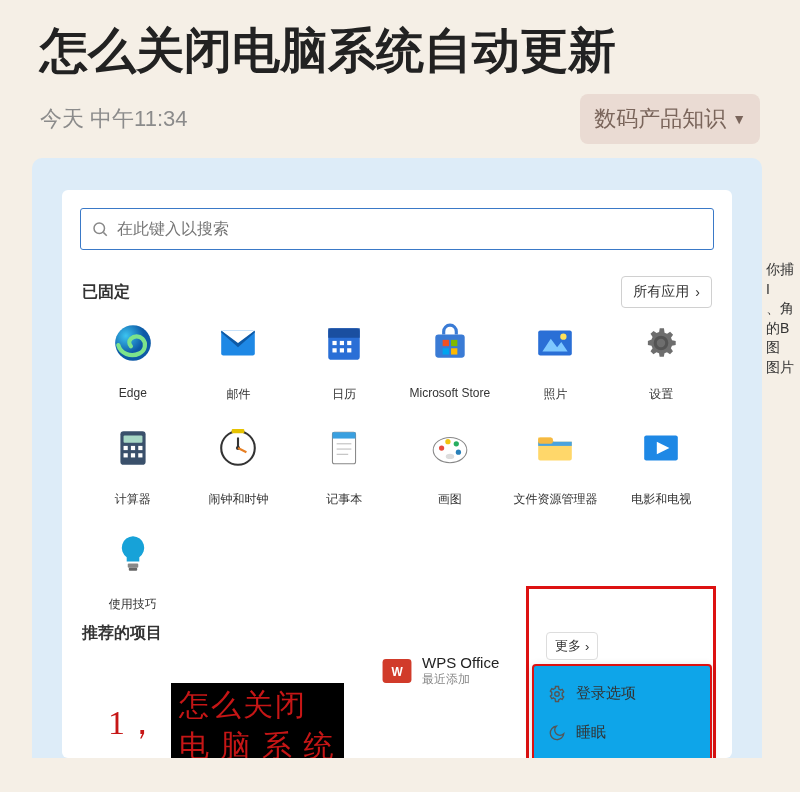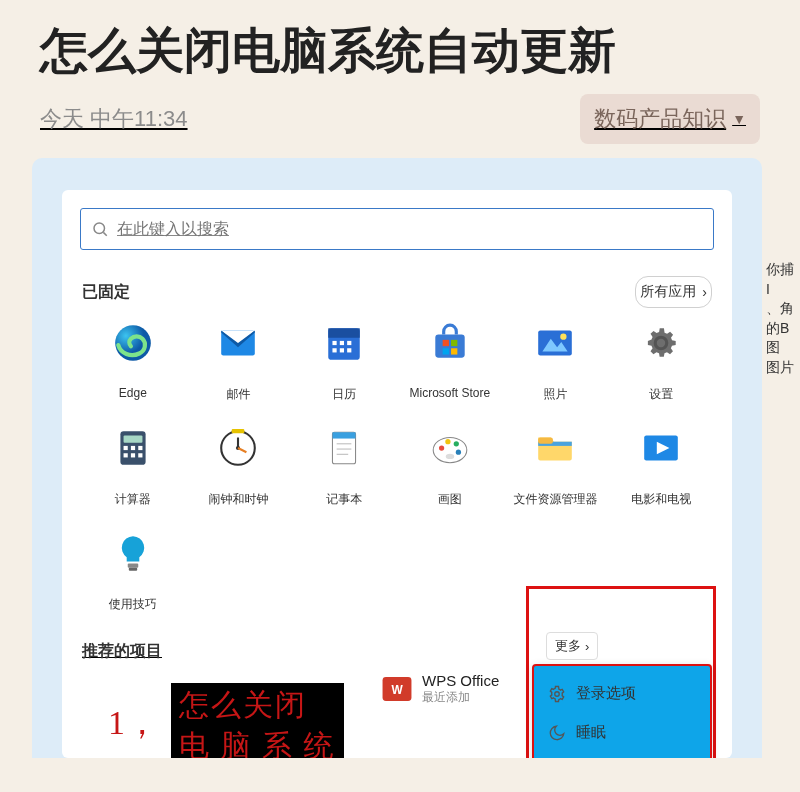--- a/index.html
+++ b/index.html
@@ -10,21 +10,20 @@
     overflow: hidden;
     position: relative;
   }
   .article-header { padding: 20px 40px 8px 40px; }
   .article-title {
     font-size: 48px; font-weight: 700; color: #222; line-height: 1.3;
   }
   .meta-row {
     display: flex; justify-content: space-between; align-items: center;
     padding: 4px 40px 14px 40px;
-    text-decoration: underline;
   }
   .timestamp { font-size: 22px; color: #8b8b8b; }
   .category-tag {
     background: #eadbd3; color: #7a655b;
     padding: 10px 14px; border-radius: 8px;
     font-size: 22px; display: flex; align-items: center; gap: 6px;
   }
   .cat-chevron { font-size: 14px; color: #7a655b; }
 
   .screenshot {
@@ -41,54 +40,54 @@
     margin: 0 30px;
     border-radius: 6px;
     padding: 18px 18px 0 18px;
     height: 100%;
   }
   .search-wrap { padding-bottom: 26px; }
   .search-box {
     border: 1px solid #3a79c7;
     border-radius: 3px;
     height: 42px; display: flex; align-items: center;
-    padding: 0 10px; gap: 8px; color: #888; text-decoration: underline;
+    padding: 0 10px; gap: 8px; color: #888;
   }
   .search-icon { width: 18px; height: 18px; flex-shrink: 0; }
   .search-box input {
     border: none; outline: none; flex: 1; font-size: 16px; color: #333;
     background: transparent;
   }
   .section-row {
     display: flex; justify-content: space-between; align-items: center;
     padding: 0 2px 14px 2px;
   }
   .section-title { font-size: 16px; font-weight: 700; color: #333; }
   .all-apps-btn {
     font-size: 14px; color: #333; background: #fff;
-    border: 1px solid #d0d0d0; border-radius: 13px;
-    padding: 6px 4px; display: flex; align-items: center; gap: 6px;
+    border: 1px solid #d0d0d0; border-radius: 4px;
+    padding: 6px 11px; display: flex; align-items: center; gap: 6px;
     cursor: pointer;
   }
   .grid {
     display: grid; grid-template-columns: repeat(6, 1fr);
     row-gap: 24px;
   }
   .app {
     display: flex; flex-direction: column; align-items: center;
     gap: 22px; cursor: pointer;
   }
   .app .icon-box {
     width: 42px; height: 42px; display: flex; align-items: center; justify-content: center;
   }
   .app .label { font-size: 12px; color: #333; text-align: center; white-space: nowrap; }
 
   .rec-row{
     display:flex; justify-content:space-between; align-items:center;
-    margin-top: 28px; padding: 0 2px; text-decoration: underline;
+    margin-top: 10px; padding: 0 2px;
   }
 
   .more-pill{
     font-size:13px; color:#333; border:1px solid #ddd; border-radius:4px;
     padding:4px 8px; display:flex; align-items:center; gap:4px;
   }
 
   .wps-block{
     display:flex; align-items:flex-start; gap:8px;
     margin-top: 10px; margin-left: 300px;

